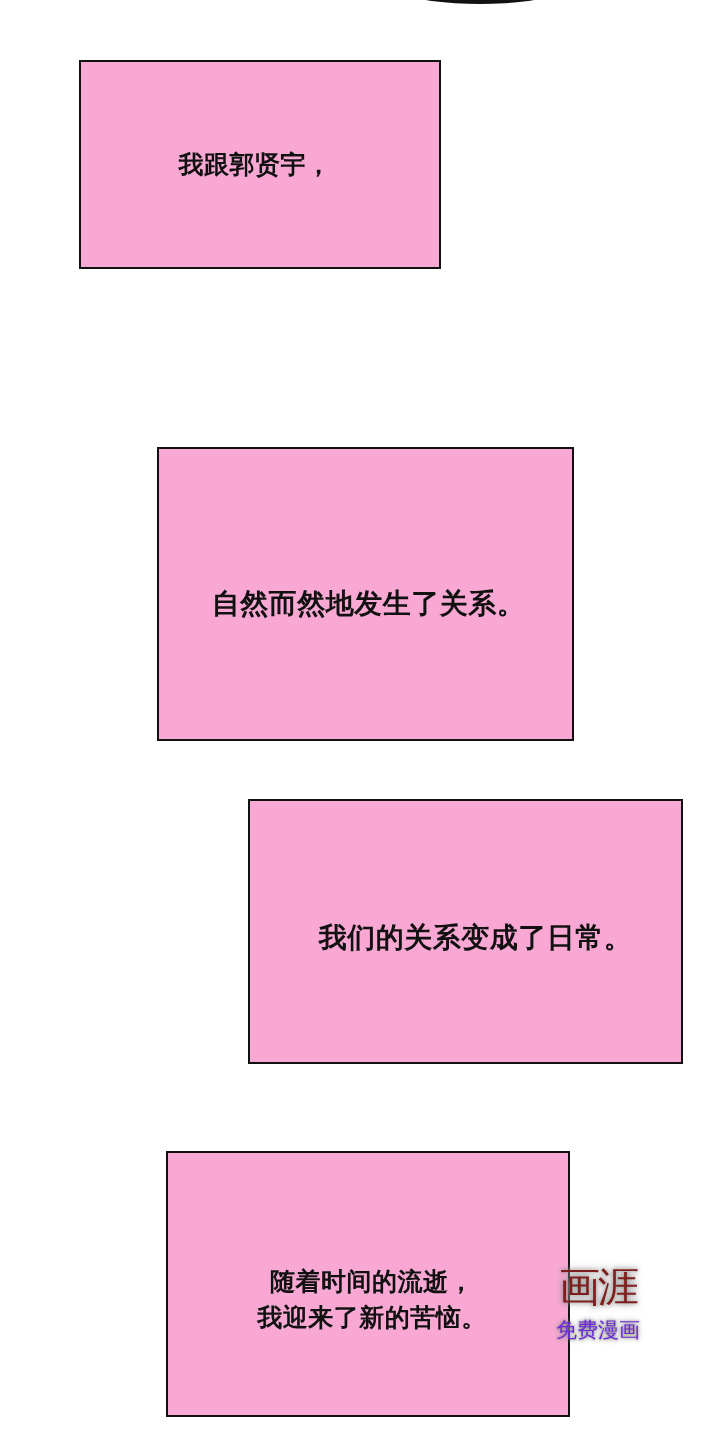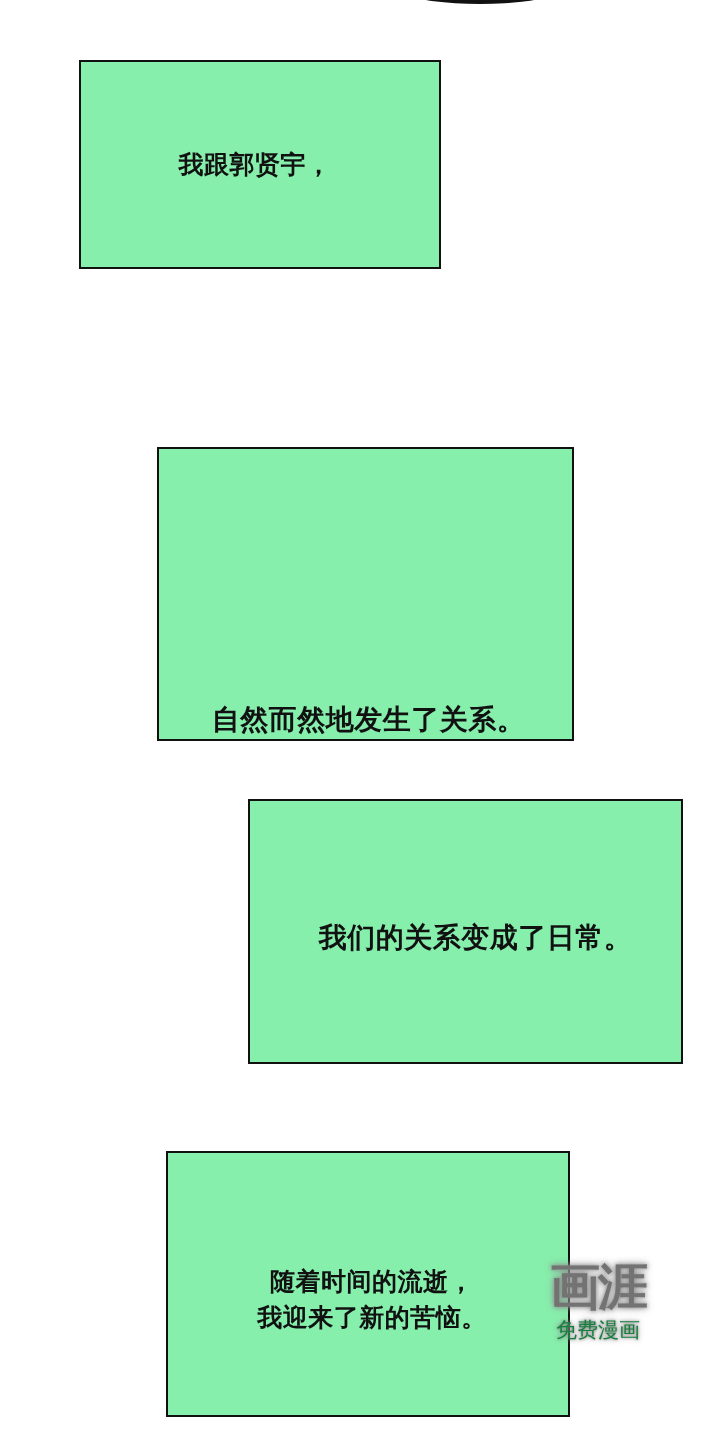--- a/index.html
+++ b/index.html
@@ -1,36 +1,36 @@
 <!DOCTYPE html>
 <html><head>
   <meta charset="utf-8">
   <style>
     html, body { margin: 0; padding: 0; background: #ffffff; }
     body { width: 720px; height: 1440px; position: relative; overflow: hidden;
       font-family: "DejaVu Sans", "Liberation Sans", sans-serif; }
     .top-arc { position: absolute; left: 415px; top: -14px; width: 130px; height: 18px;
       border-radius: 50%; background: #111; filter: blur(0.6px); }
     .panel { position: absolute; box-sizing: border-box; border: 2.5px solid #111;
-      background: #86efac; display: flex; align-items: center; justify-content: center; }
+      background: #f9a8d4; display: flex; align-items: center; justify-content: center; }
     .caption { color: #111; font-weight: bold; text-align: center; white-space: pre-line;
       letter-spacing: 0.5px; }
     #p1 { left: 79px; top: 60px; width: 362px; height: 209px; }
     #p1 .caption { font-size: 25px; margin-left: -10px; }
-    #p2 { left: 157px; top: 447px; width: 417px; height: 294px; align-items: flex-end; }
+    #p2 { left: 157px; top: 447px; width: 417px; height: 294px; }
     #p2 .caption { font-size: 28px; margin-left: 6px; margin-top: 20px; }
     #p3 { left: 248px; top: 799px; width: 435px; height: 265px; }
     #p3 .caption { font-size: 28px; margin-left: 20px; margin-top: 12px; }
     #p4 { left: 166px; top: 1151px; width: 404px; height: 266px; }
     #p4 .caption { font-size: 25px; line-height: 36px; margin-left: 8px; margin-top: 32px; text-align: center; }
     .watermark { position: absolute; left: 538px; top: 1258px; width: 120px; height: 100px;
       text-align: center; color: #ffffff; }
-    .wm-logo { font-size: 50px; font-weight: bold; line-height: 58px; color: #737373;
+    .wm-logo { font-size: 41px; font-weight: normal; line-height: 58px; color: #7f1d1d;
       text-shadow: 0 0 4px #888, 0 0 8px #999; letter-spacing: -2px; }
-    .wm-sub { font-size: 21px; line-height: 28px; color: #15803d;
+    .wm-sub { font-size: 21px; line-height: 28px; color: #6d28d9;
       text-shadow: 0 0 3px #777, 0 0 6px #999; }
   </style>
 </head>
 <body>
 
 <div class="top-arc"></div>
 
 <div class="panel" id="p1">
   <div class="caption">我跟郭贤宇，</div>
 </div>

